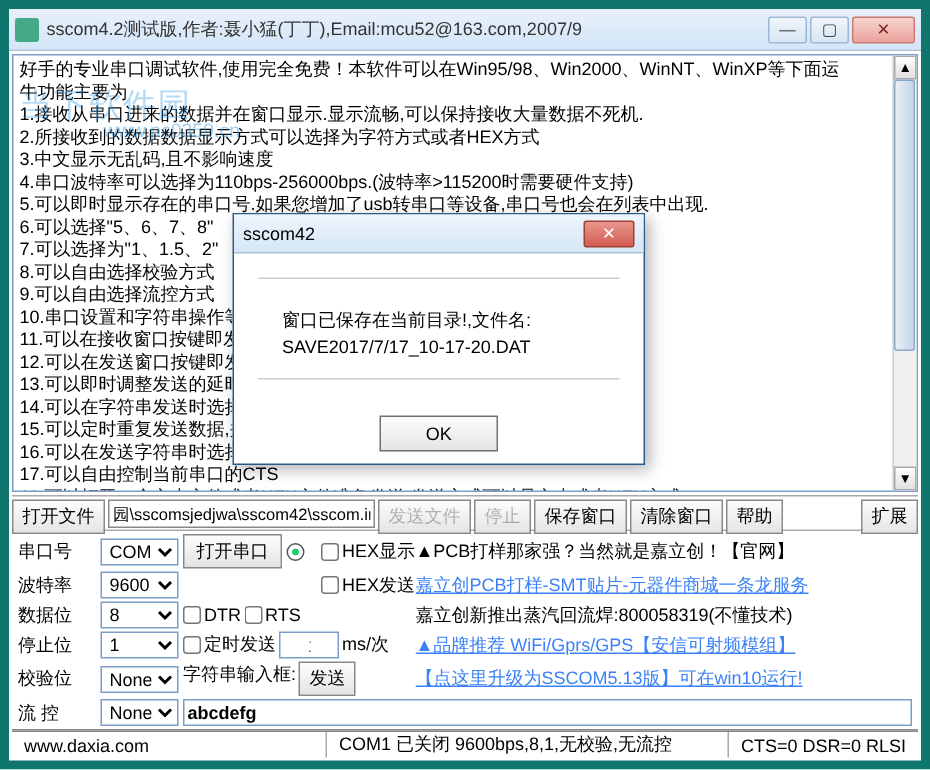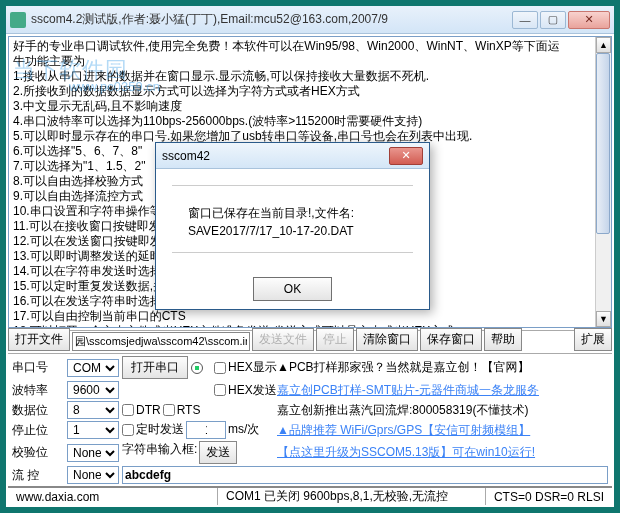--- a/index.html
+++ b/index.html
@@ -11,21 +11,21 @@
 .win-btns{display:flex;gap:2px}
 .win-btn{width:26px;height:18px;background:linear-gradient(#f0f5fb,#d8e6f5);border:1px solid #9cb8d4;border-radius:2px;display:flex;align-items:center;justify-content:center;font-size:11px;color:#444;cursor:pointer}
 .win-btn.close{width:42px;background:linear-gradient(#f8d2ce,#e9a39c);border-color:#c97770;color:#7a2c24}
 .content{flex:1;padding:2px;display:flex;flex-direction:column;overflow:hidden}
 .textarea-wrap{border:1px solid #7a9ec7;background:#fff;height:340px;overflow:hidden;position:relative}
 .textarea{padding:2px 4px;white-space:pre;line-height:15px;font-size:12px;color:#000}
 .scrollbar-v{position:absolute;right:0;top:0;width:16px;height:100%;background:#f0f0f0;border-left:1px solid #ccc}
 .scroll-up,.scroll-down{height:16px;background:linear-gradient(#fdfdfd,#e0e0e0);border:1px solid #aaa;display:flex;align-items:center;justify-content:center;font-size:9px}
 .scroll-track{height:calc(100% - 32px);position:relative}
 .scroll-thumb{position:absolute;top:0;width:14px;left:0;height:70%;background:linear-gradient(90deg,#e8eef6,#c5d5ea);border:1px solid #8ba8ca;border-radius:2px}
-.toolbar{height:24px;display:flex;align-items:flex-end;gap:2px;padding:2px 0;border-top:1px solid #aaa;border-bottom:1px solid #aaa;margin-top:2px}
+.toolbar{height:24px;display:flex;align-items:flex-start;gap:2px;padding:2px 0;border-top:1px solid #aaa;border-bottom:1px solid #aaa;margin-top:2px}
 .btn{padding:2px 6px;background:linear-gradient(#fdfdfd,#e4e4e4);border:1px solid #888;cursor:pointer;font-size:12px;white-space:nowrap}
 .path-input{flex:0 0 178px;border:1px solid #888;padding:2px;background:#fff;height:19px;font-size:11px}
 .panel{padding:2px 4px;display:grid;grid-template-columns:52px 52px 66px 20px 60px 1fr;gap:2px 3px;align-items:center;border-bottom:1px solid #888}
 .lbl{font-size:12px;white-space:nowrap}
 .sel{border:1px solid #7a9ec7;background:#fff;height:18px;font-size:12px;padding:0 1px}
 .chk{display:flex;align-items:center;gap:2px;font-size:12px;white-space:nowrap}
 .chk input{width:12px;height:12px}
 .radio{width:12px;height:12px;border-radius:50%;border:1px solid #555;display:inline-block;vertical-align:middle}
 .radio.on{background:radial-gradient(circle,#2c6 30%,#fff 35%)}
 .right-text{font-size:12px;white-space:nowrap;overflow:hidden}
@@ -98,22 +98,22 @@
           </div>
         <div class="scroll-down">▼</div>
       </div>
     </div>
 
     <div class="toolbar">
       <button class="btn">打开文件</button>
       <input class="path-input" value="园\sscomsjedjwa\sscom42\sscom.ini" style="">
       <button class="btn" disabled="">发送文件</button>
       <button class="btn" disabled="">停止</button>
+      <button class="btn">保存窗口</button>
       <button class="btn">清除窗口</button>
-      <button class="btn">保存窗口</button>
       <button class="btn">帮助</button>
       <span style="flex:1"></span>
       <button class="btn">扩展</button>
     </div>
 
     <div class="panel">
       <span class="lbl">串口号</span>
       <select class="sel"><option>COM1</option></select>
       <button class="btn">打开串口</button>
       <span class="radio on"></span>

